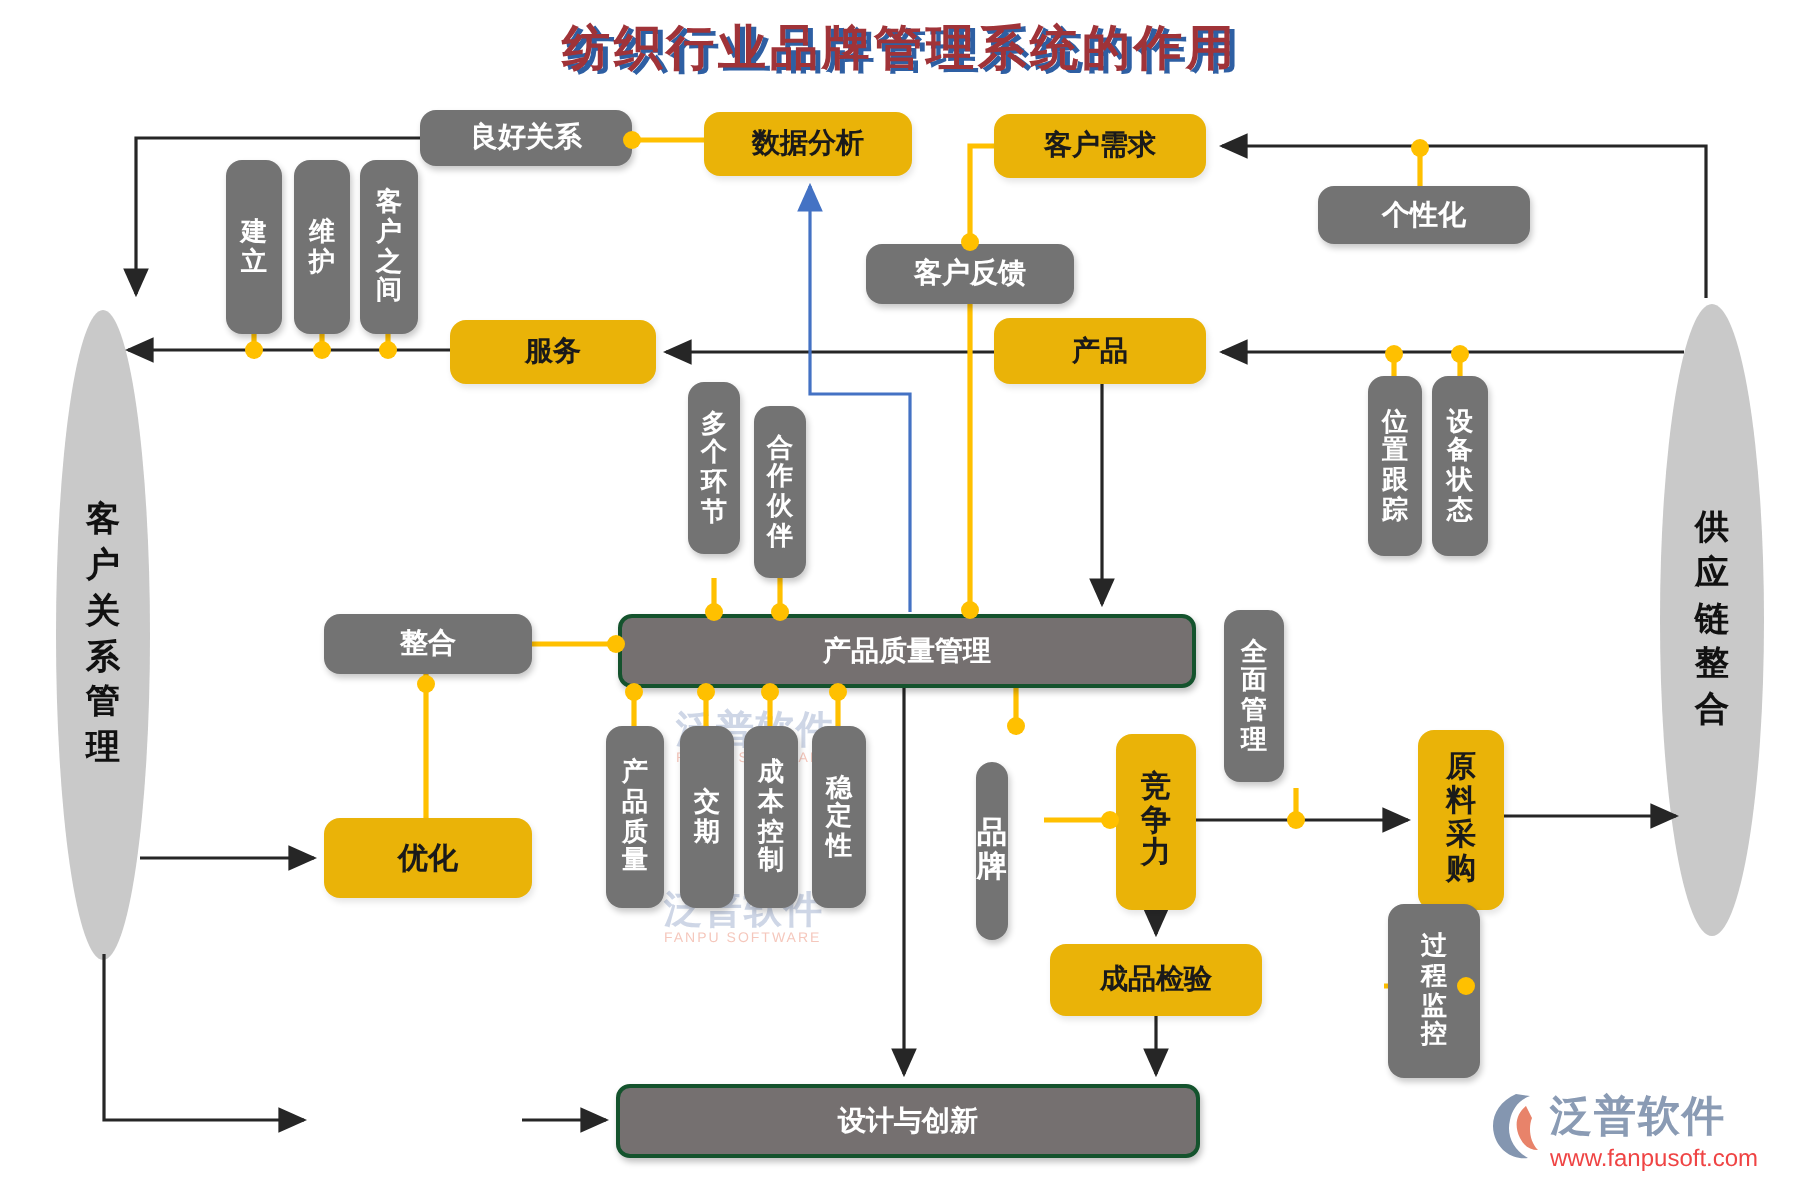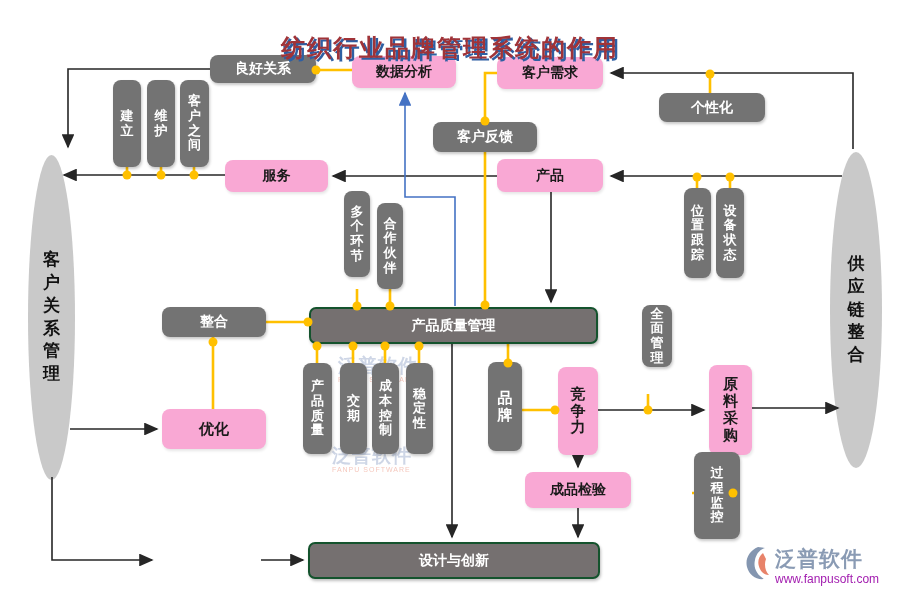--- a/index.html
+++ b/index.html
@@ -3,41 +3,41 @@
 <meta charset="utf-8">
 <style>
   html,body{margin:0;padding:0;background:#fff;}
   .canvas{position:relative;width:900px;height:600px;background:#fff;overflow:hidden;
           font-family:"Liberation Sans",sans-serif;}
   .layer{position:absolute;left:0;top:0;width:900px;height:600px;pointer-events:none;}
   .lines{z-index:2}
   .dots{z-index:4}
   .title{position:absolute;left:0;top:8px;width:900px;text-align:center;z-index:5;
          font-family:"Liberation Serif",serif;font-weight:bold;font-size:24px;
-         letter-spacing:2px;color:#A03338;text-shadow:2.5px 1.5px 0 #2E5FA3;margin-top:24px;}
+         letter-spacing:2px;color:#A03338;text-shadow:2.5px 1.5px 0 #2E5FA3;}
   .node{position:absolute;display:flex;align-items:center;justify-content:center;
         border-radius:8px;font-weight:bold;font-size:14px;z-index:3;box-sizing:border-box;}
   .blue{background:#737373;color:#fff;box-shadow:1px 2px 3px rgba(0,0,0,.22);}
-  .gray{background:#f9a8d4;color:#1a1a1a;box-shadow:1px 2px 3px rgba(0,0,0,.10);}
+  .gray{background:#eab308;color:#1a1a1a;box-shadow:1px 2px 3px rgba(0,0,0,.10);}
   .dark{background:#757070;color:#fff;border:2px solid #14532d;border-radius:7px;
         box-shadow:1px 2px 3px rgba(0,0,0,.25);}
   .vt{display:block;width:1.08em;word-break:break-all;line-height:1.12;text-align:center;font-size:13px;}
   .vt15{font-size:15px;}
   .ellipse{position:absolute;background:#C9C9C9;border-radius:50%;display:flex;align-items:center;
            justify-content:center;z-index:1;color:#111;
            font-family:"Liberation Serif",serif;font-weight:600;font-size:17px;}
   .ellipse .vt{width:1.15em;line-height:1.35;font-size:17px;}
   .wm{position:absolute;z-index:2;display:flex;flex-direction:column;align-items:flex-start;
       line-height:1;pointer-events:none;}
   .wm .wm-txt{color:rgba(139,157,195,.42);font-weight:bold;font-size:19px;letter-spacing:1px;}
   .wm .wm-sub{color:rgba(232,131,106,.45);font-size:7px;letter-spacing:1px;margin-top:1px;}
   .logo{position:absolute;left:744px;top:546px;z-index:5;display:flex;align-items:flex-start;}
   .logo-txt-wrap{display:flex;flex-direction:column;margin-left:3px;}
   .logo-brand{color:#8A9BB4;font-weight:bold;font-size:21px;letter-spacing:1px;line-height:1.2;}
-  .logo-url{color:#a21caf;font-size:12px;line-height:1.2;margin-top:1px;}
+  .logo-url{color:#ef4444;font-size:12px;line-height:1.2;margin-top:1px;}
 </style>
 </head>
 <body>
 
 <div class="canvas">
 
   <div class="title">纺织行业品牌管理系统的作用</div>
 
   <div class="ellipse" style="left:28px;top:155px;width:47px;height:325px;">
     <span class="vt">客户关系管理</span>
@@ -150,27 +150,27 @@
   <div class="node blue" style="left:340px;top:363px;width:27px;height:91px;">
       <span class="vt">交期</span>
     </div>
   <div class="node blue" style="left:372px;top:363px;width:27px;height:91px;">
       <span class="vt">成本控制</span>
     </div>
   <div class="node blue" style="left:406px;top:363px;width:27px;height:91px;">
       <span class="vt">稳定性</span>
     </div>
 
-  <div class="node blue" style="left:488px;top:362px;width:34px;height:89px;">
+  <div class="node blue" style="left:488px;top:381px;width:16px;height:89px;">
       <span class="vt vt15">品牌</span>
     </div>
   <div class="node gray" style="left:558px;top:367px;width:40px;height:88px;">
       <span class="vt vt15">竞争力</span>
     </div>
-  <div class="node blue" style="left:642px;top:305px;width:30px;height:62px;font-family:Liberation Serif, serif;">
+  <div class="node blue" style="left:612px;top:305px;width:30px;height:86px;font-family:Liberation Serif, serif;">
       <span class="vt">全面管理</span>
     </div>
   <div class="node gray" style="left:709px;top:365px;width:43px;height:90px;">
       <span class="vt vt15">原料采购</span>
     </div>
   <div class="node blue" style="left:646px;top:452px;width:46px;height:87px;margin-left:48px;">
       <span class="vt">过程监控</span>
     </div>
 
   <div class="node gray" style="left:525px;top:472px;width:106px;height:36px;">成品检验</div>

